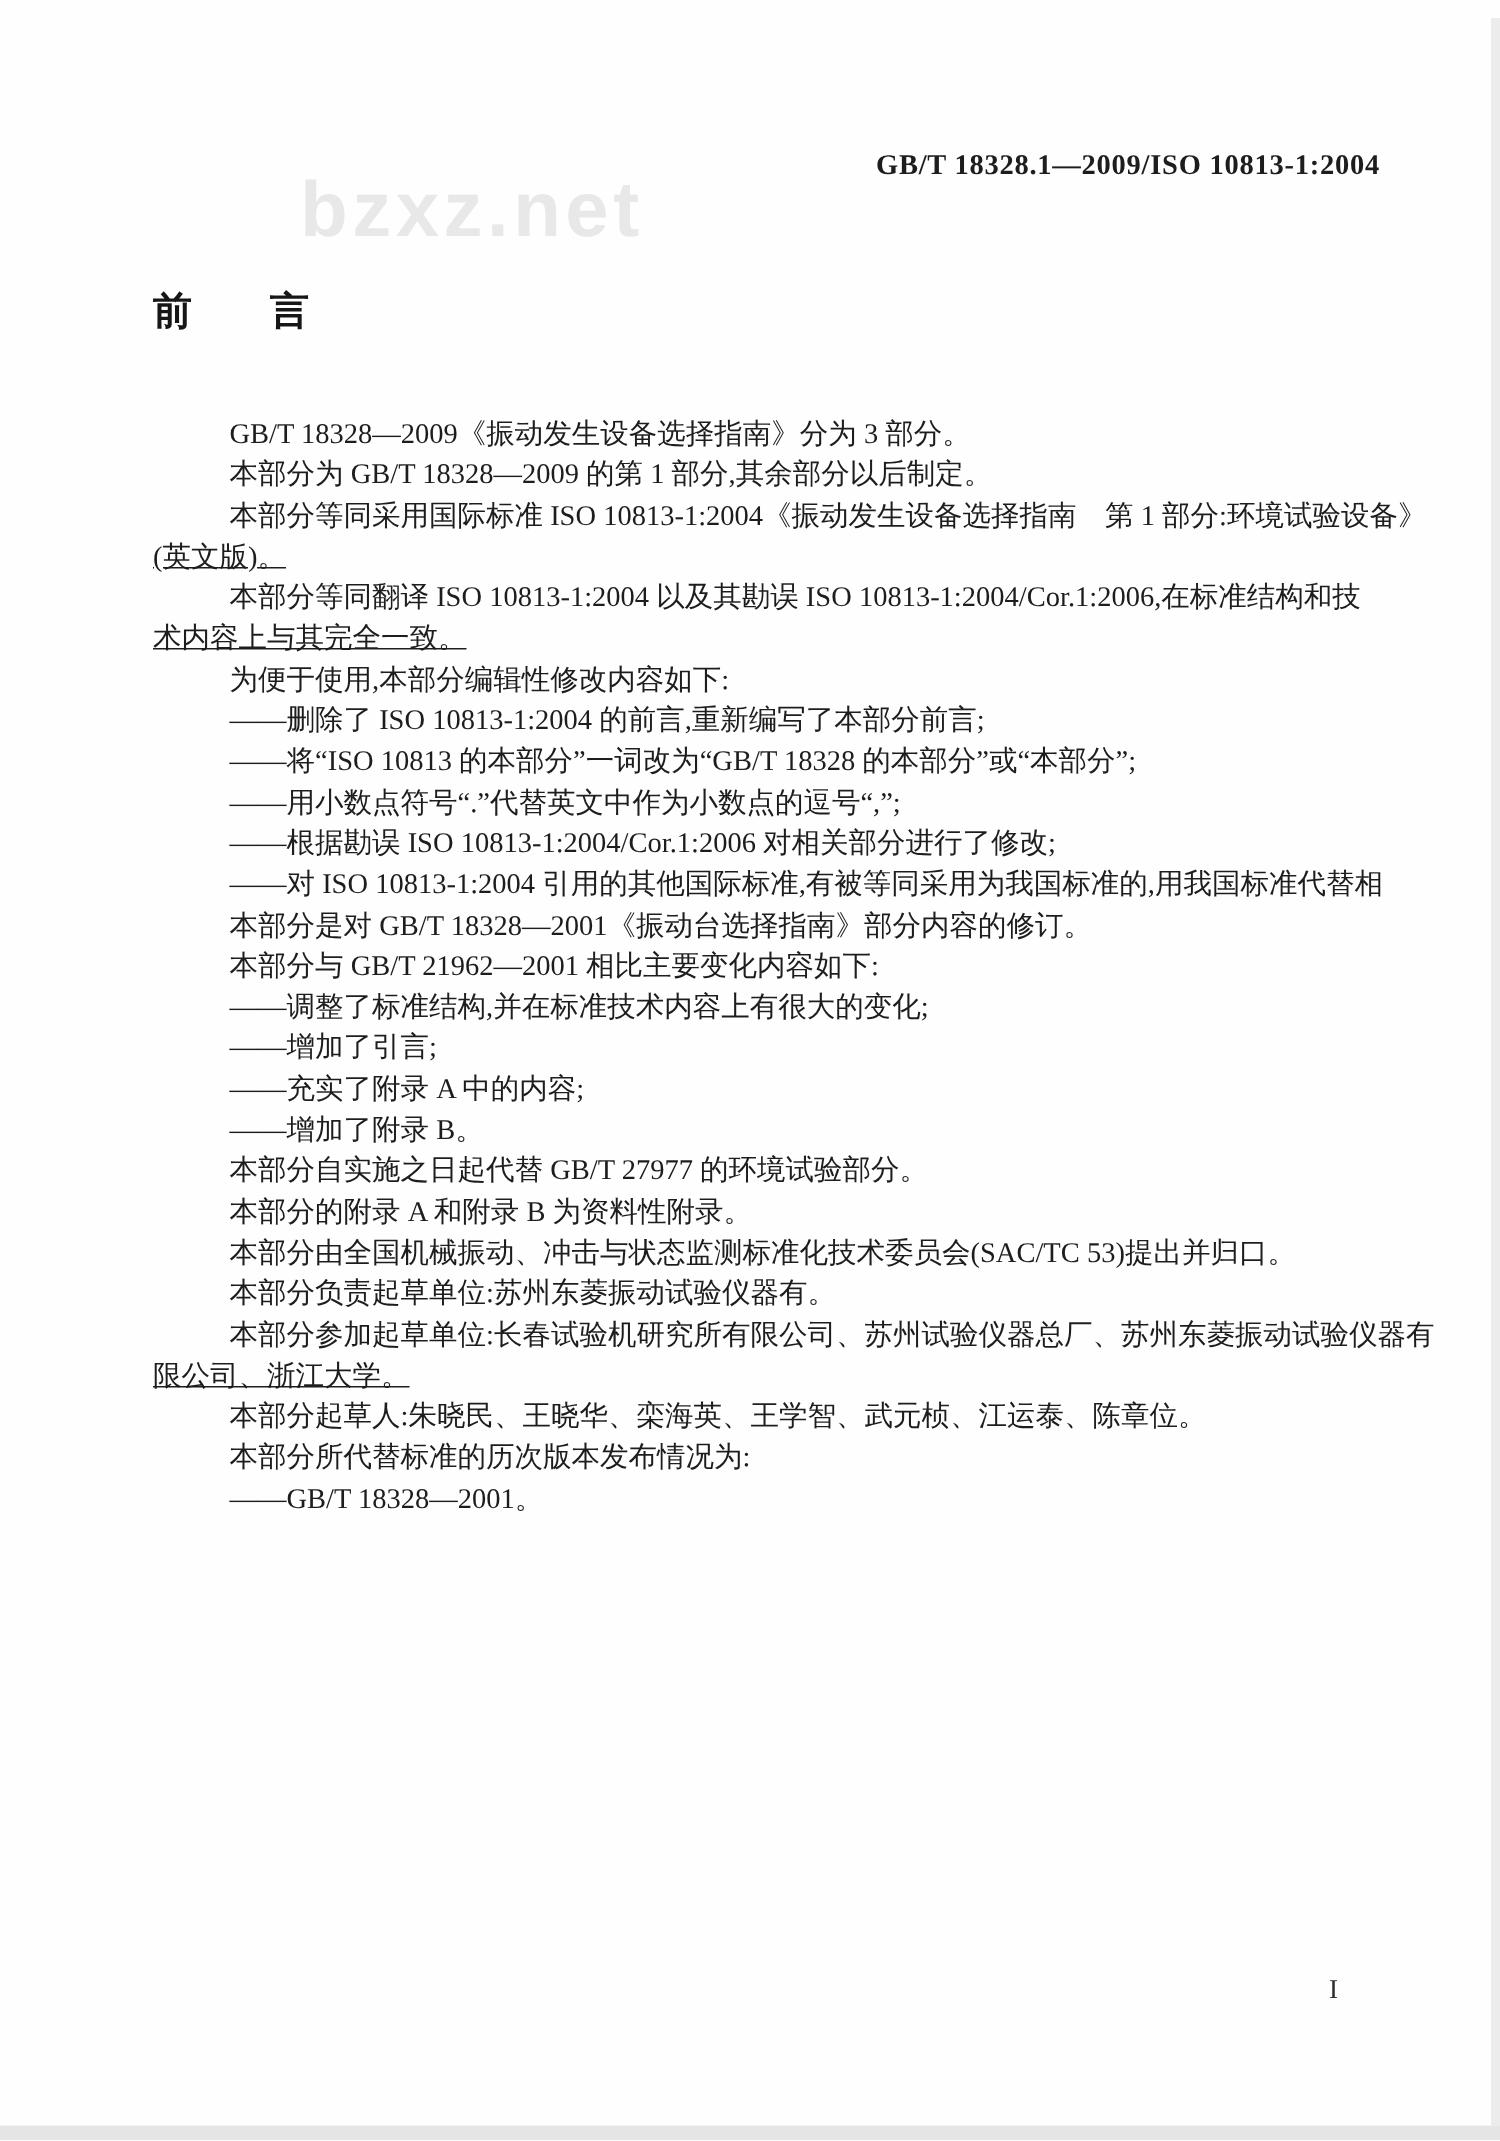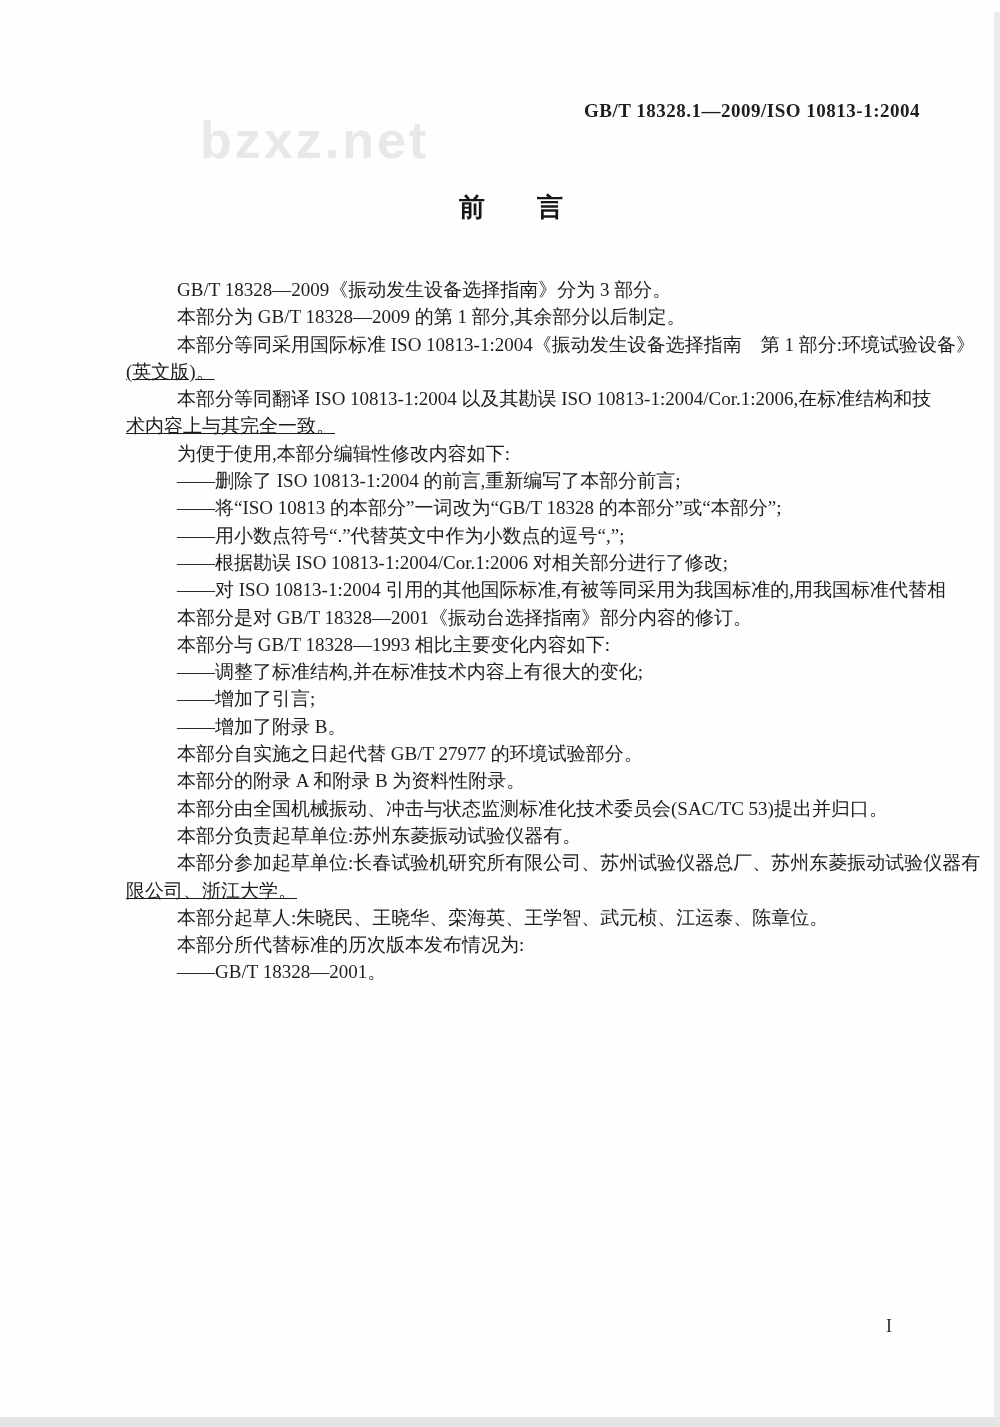--- a/index.html
+++ b/index.html
@@ -37,36 +37,34 @@
     letter-spacing: 0.5px;
     z-index: 2;
     white-space: nowrap;
   }
   .page-title {
     position: absolute;
     top: 190px;
     left: 102px;
     width: 818px;
     margin: 0;
-    text-align: center;
     font-size: 26px;
     font-weight: bold;
     color: #161616;
     z-index: 2;
     white-space: nowrap;
   }
   .body-text {
     position: absolute;
     top: 276px;
     left: 102px;
     width: 830px;
     font-size: 19px;
     line-height: 27.3px;
     z-index: 2;
-    margin-left: 24px;
   }
   .ln {
     white-space: nowrap;
   }
   .ln.para { text-indent: 51px; }
   .ln.flush { text-indent: 0; text-decoration: underline; }
   .ln.hang { text-indent: 89px; }
   .page-number {
     position: absolute;
     top: 1316px;
@@ -115,23 +113,24 @@
     <div class="ln flush">(英文版)。</div>
     <div class="ln para">本部分等同翻译 ISO 10813-1:2004 以及其勘误 ISO 10813-1:2004/Cor.1:2006,在标准结构和技</div>
     <div class="ln flush">术内容上与其完全一致。</div>
     <div class="ln para">为便于使用,本部分编辑性修改内容如下:</div>
     <div class="ln para">——删除了 ISO 10813-1:2004 的前言,重新编写了本部分前言;</div>
     <div class="ln para">——将“ISO 10813 的本部分”一词改为“GB/T 18328 的本部分”或“本部分”;</div>
     <div class="ln para">——用小数点符号“.”代替英文中作为小数点的逗号“,”;</div>
     <div class="ln para">——根据勘误 ISO 10813-1:2004/Cor.1:2006 对相关部分进行了修改;</div>
     <div class="ln para">——对 ISO 10813-1:2004 引用的其他国际标准,有被等同采用为我国标准的,用我国标准代替相</div>
     <div class="ln para">本部分是对 GB/T 18328—2001《振动台选择指南》部分内容的修订。</div>
-    <div class="ln para">本部分与 GB/T 18328—1993 相比主要变化内容如下:</div>
+    <div class="ln para">本部分与 GB/T 21962—2001 相比主要变化内容如下:</div>
     <div class="ln para">——调整了标准结构,并在标准技术内容上有很大的变化;</div>
     <div class="ln para">——增加了引言;</div>
+    <div class="ln para">——充实了附录 A 中的内容;</div>
     <div class="ln para">——增加了附录 B。</div>
     <div class="ln para">本部分自实施之日起代替 GB/T 27977 的环境试验部分。</div>
     <div class="ln para">本部分的附录 A 和附录 B 为资料性附录。</div>
     <div class="ln para">本部分由全国机械振动、冲击与状态监测标准化技术委员会(SAC/TC 53)提出并归口。</div>
     <div class="ln para">本部分负责起草单位:苏州东菱振动试验仪器有。</div>
     <div class="ln para">本部分参加起草单位:长春试验机研究所有限公司、苏州试验仪器总厂、苏州东菱振动试验仪器有</div>
     <div class="ln flush">限公司、浙江大学。</div>
     <div class="ln para">本部分起草人:朱晓民、王晓华、栾海英、王学智、武元桢、江运泰、陈章位。</div>
     <div class="ln para">本部分所代替标准的历次版本发布情况为:</div>
     <div class="ln para">——GB/T 18328—2001。</div>

